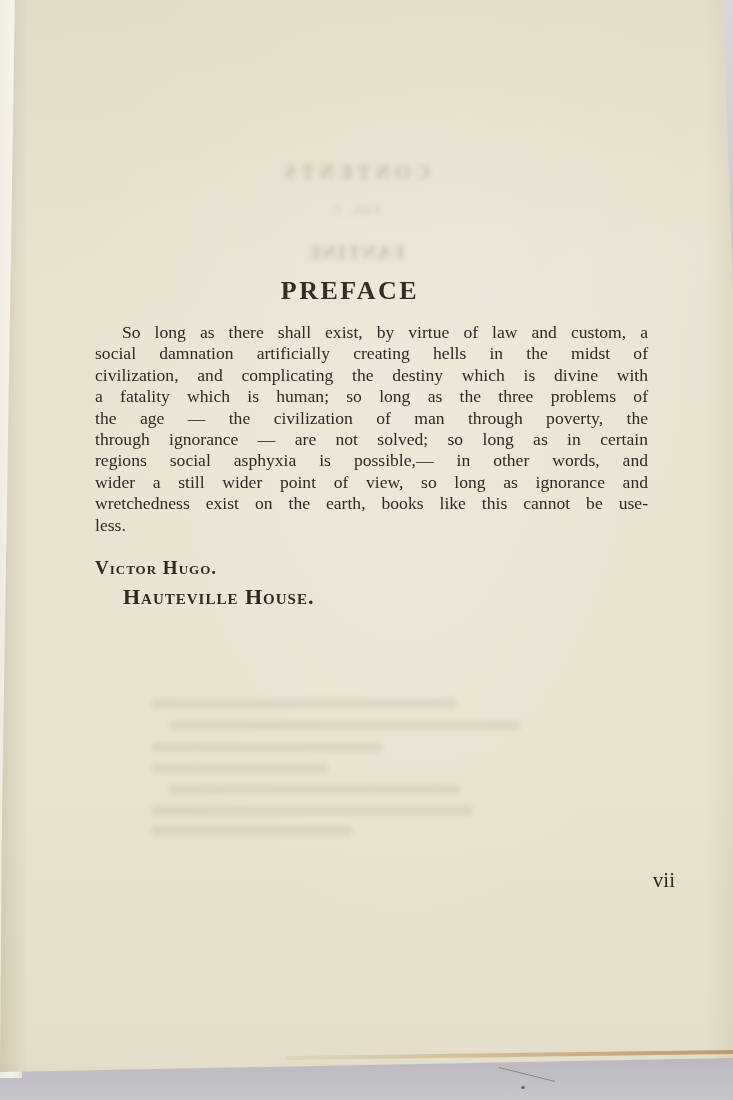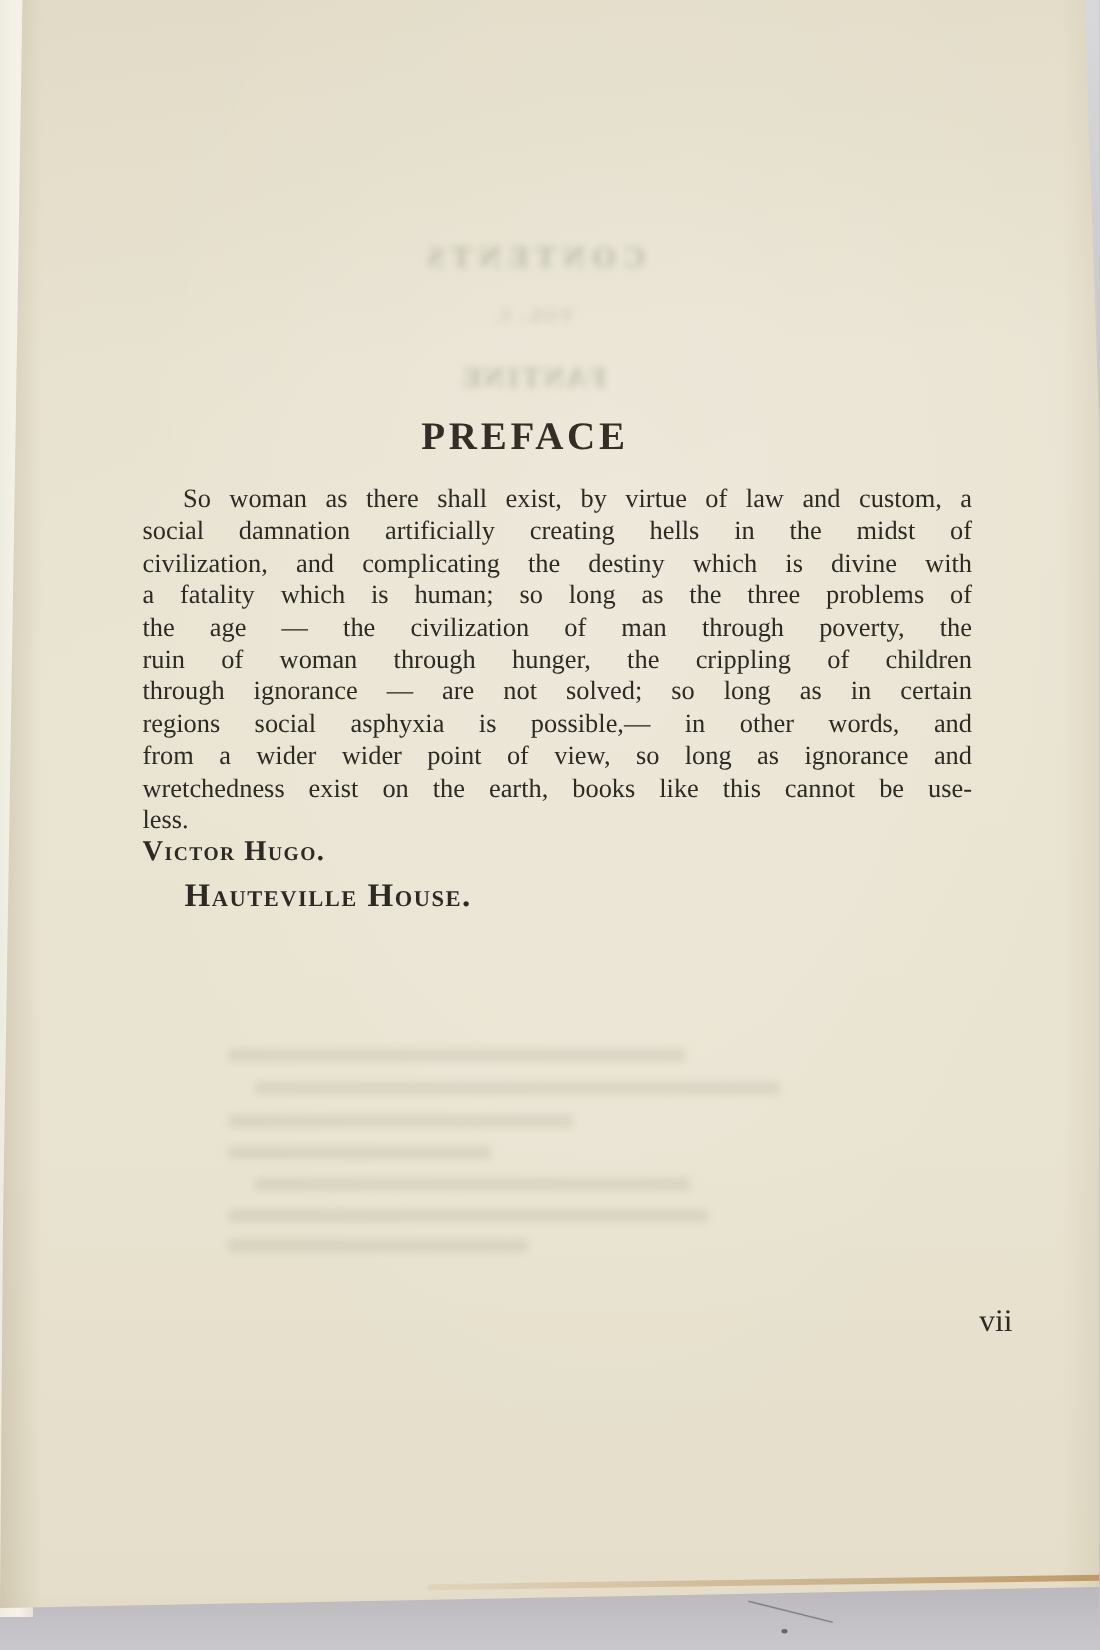--- a/index.html
+++ b/index.html
@@ -126,29 +126,28 @@
     <div class="smudge"></div>
     <div class="smudge"></div>
     <div class="smudge"></div>
     <div class="smudge"></div>
     <div class="smudge"></div>
     <div class="smudge"></div>
 
     <div class="title">PREFACE</div>
 
     <div class="paragraph">
-      <div class="pline">So woman as there shall exist, by virtue of law and custom, a</div>
+      <div class="pline">So long as there shall exist, by virtue of law and custom, a</div>
       <div class="pline">social damnation artificially creating hells in the midst of</div>
       <div class="pline">civilization, and complicating the destiny which is divine with</div>
       <div class="pline">a fatality which is human; so long as the three problems of</div>
       <div class="pline">the age — the civilization of man through poverty, the</div>
-      <div class="pline">ruin of woman through hunger, the crippling of children</div>
       <div class="pline">through ignorance — are not solved; so long as in certain</div>
       <div class="pline">regions social asphyxia is possible,— in other words, and</div>
-      <div class="pline">from a wider wider point of view, so long as ignorance and</div>
+      <div class="pline">wider a still wider point of view, so long as ignorance and</div>
       <div class="pline">wretchedness exist on the earth, books like this cannot be use-</div>
       <div class="pline">less.</div>
     </div>
 
     <div class="signature">Victor Hugo.</div>
     <div class="location">Hauteville House.</div>
     <div class="page-number">vii</div>
 
     <div class="page-bottom-edge"></div>
   </div>

